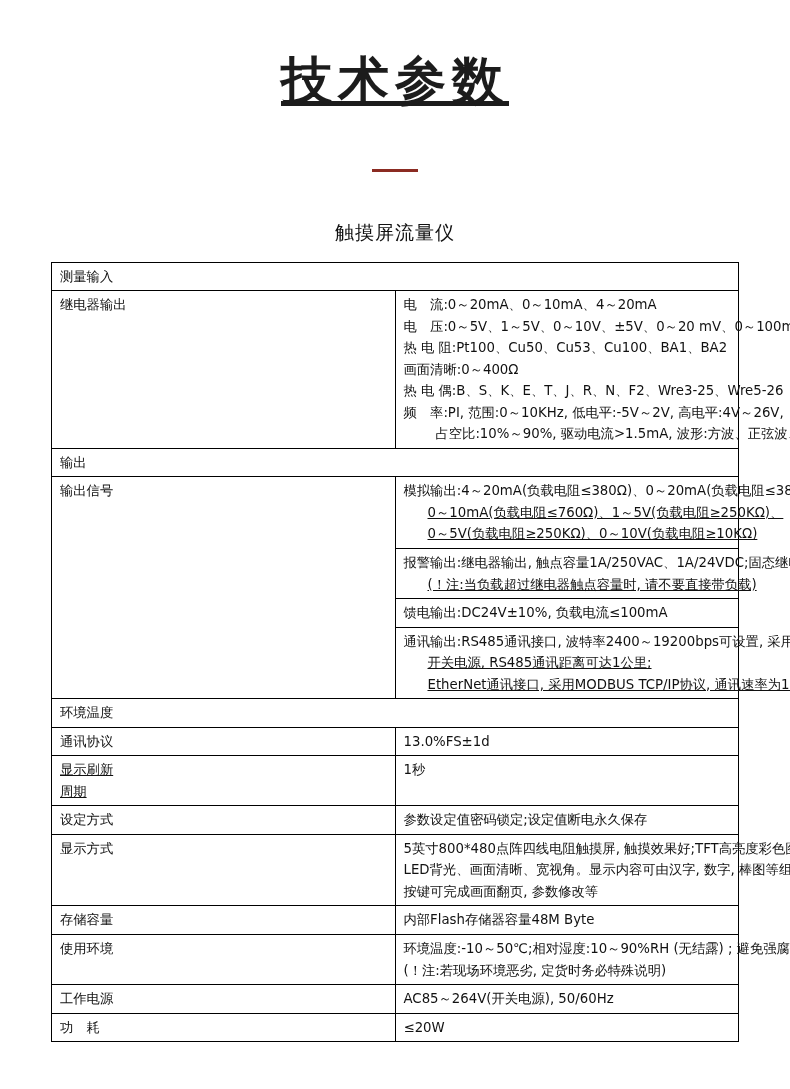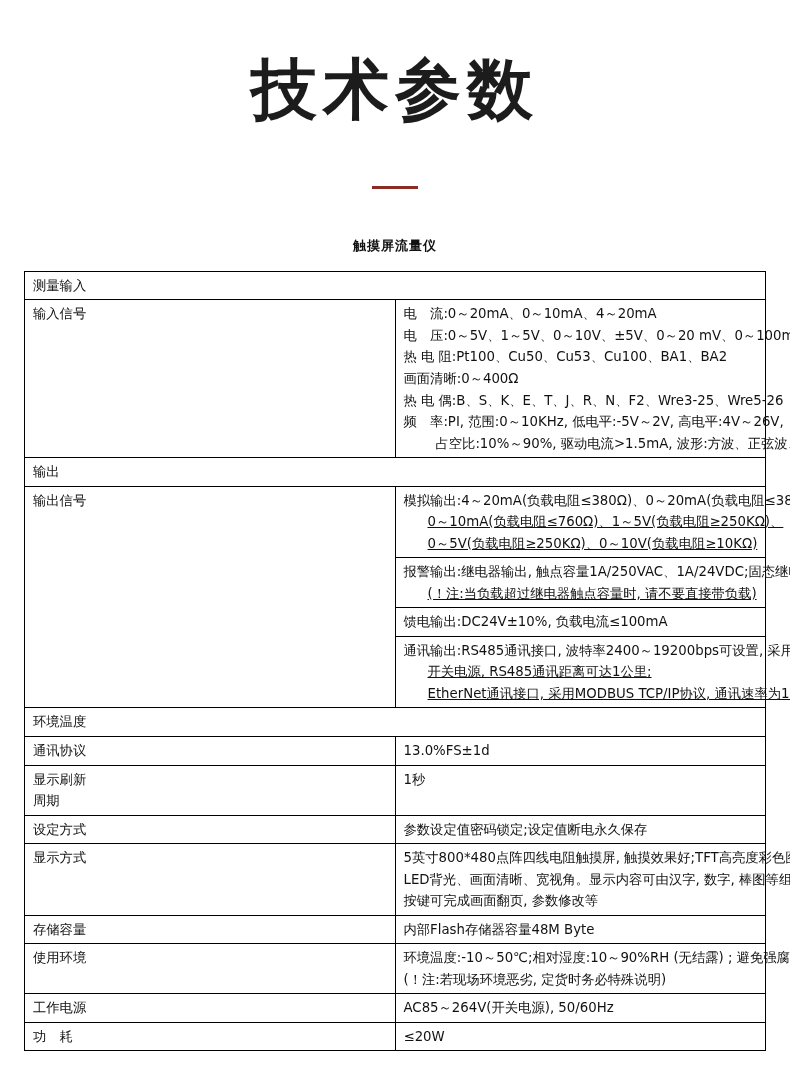--- a/index.html
+++ b/index.html
@@ -15,49 +15,50 @@
     position: relative;
     overflow: hidden;
   }
   .page {
     width: 790px;
     box-sizing: border-box;
     padding: 0 24px;
   }
   .main-title {
     text-align: center;
-    font-size: 66px;
+    font-size: 51px;
     font-weight: bold;
     letter-spacing: 6px;
     color: #1c1c1c;
     margin-top: 52px;
     line-height: 1.15;
     font-family: "DejaVu Sans", "Liberation Sans", sans-serif;
+    text-decoration: underline;
   }
   .divider-wrap {
     text-align: center;
     margin-top: 46px;
   }
   .divider {
     display: inline-block;
     width: 46px;
     height: 3px;
     background: #8b2b22;
   }
   .subtitle {
     text-align: center;
-    font-size: 13px;
-    font-weight: bold;
+    font-size: 19px;
+    font-weight: normal;
     color: #111;
     margin-top: 44px;
     letter-spacing: 1px;
   }
   table.spec {
     border-collapse: collapse;
-    width: 742px;
+    width: 688px;
     margin: 16px auto 0 auto;
     table-layout: fixed;
     font-size: 13.3px;
     line-height: 1.62;
   }
   table.spec td {
     border: 1px solid #000;
     padding: 3px 6px 3px 8px;
     vertical-align: top;
     color: #111;
@@ -65,21 +66,21 @@
   td.label {
     width: 90px;
     white-space: nowrap;
   }
   td.section {
     font-weight: normal;
   }
   .indent-1 { padding-left: 32px; display: block; }
   .indent-2 { padding-left: 24px; display: block; text-decoration: underline; }
   .row-line { display: block; white-space: nowrap; }
-  .wrap-line { display: block; }
+  .wrap-line { display: block; text-decoration: underline; }
 </style>
 </head>
 <body>
 
 <div class="page">
 
   <div class="main-title">技术参数</div>
 
   <div class="divider-wrap">
     <span class="divider" style="background: rgb(139, 43, 34);"></span>
@@ -88,21 +89,21 @@
   <div class="subtitle">触摸屏流量仪</div>
 
   <table class="spec">
     <tbody>
 
       <tr>
         <td class="label section" colspan="2">测量输入</td>
       </tr>
 
       <tr>
-        <td class="label">输入信号</td>
+        <td class="label">继电器输出</td>
         <td>
           <span class="row-line">电　流:0～20mA、0～10mA、4～20mA</span>
           <span class="row-line">电　压:0～5V、1～5V、0～10V、±5V、0～20 mV、0～100mV、±20mV、±100mV</span>
           <span class="row-line">热 电 阻:Pt100、Cu50、Cu53、Cu100、BA1、BA2</span>
           <span class="row-line">画面清晰:0～400Ω</span>
           <span class="row-line">热 电 偶:B、S、K、E、T、J、R、N、F2、Wre3-25、Wre5-26</span>
           <span class="row-line">频　率:PI, 范围:0～10KHz, 低电平:-5V～2V, 高电平:4V～26V,</span>
           <span class="row-line indent-1">占空比:10%～90%, 驱动电流&gt;1.5mA, 波形:方波、正弦波、三角波等</span>
         </td>
       </tr>

